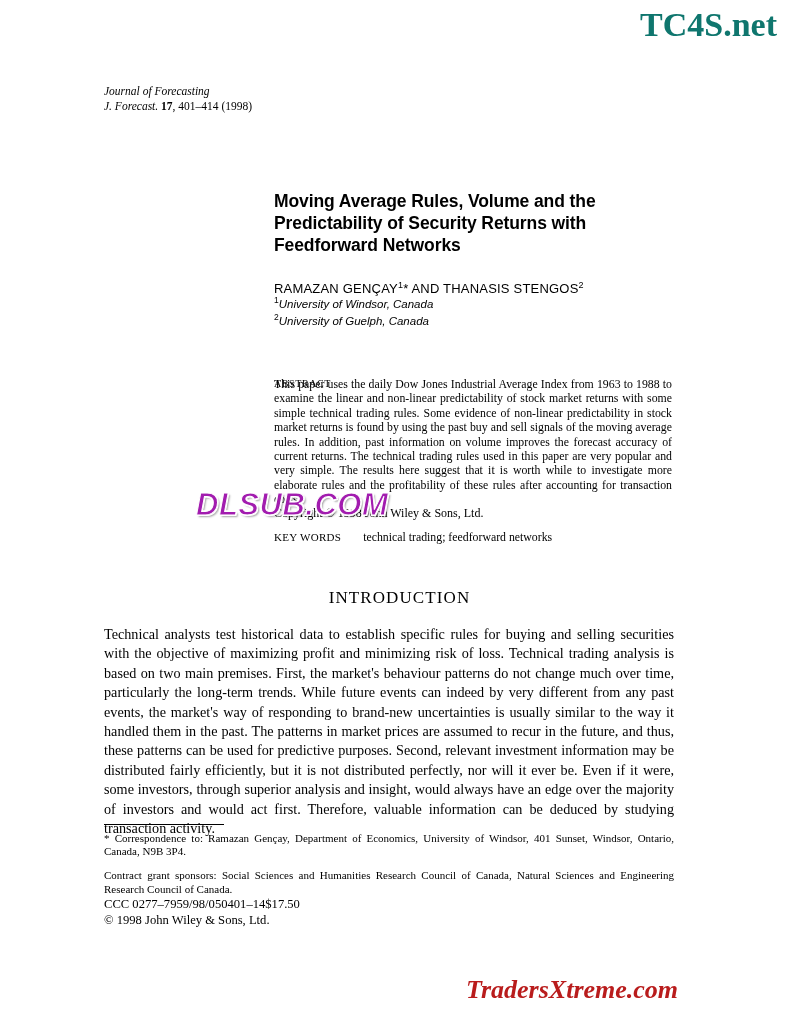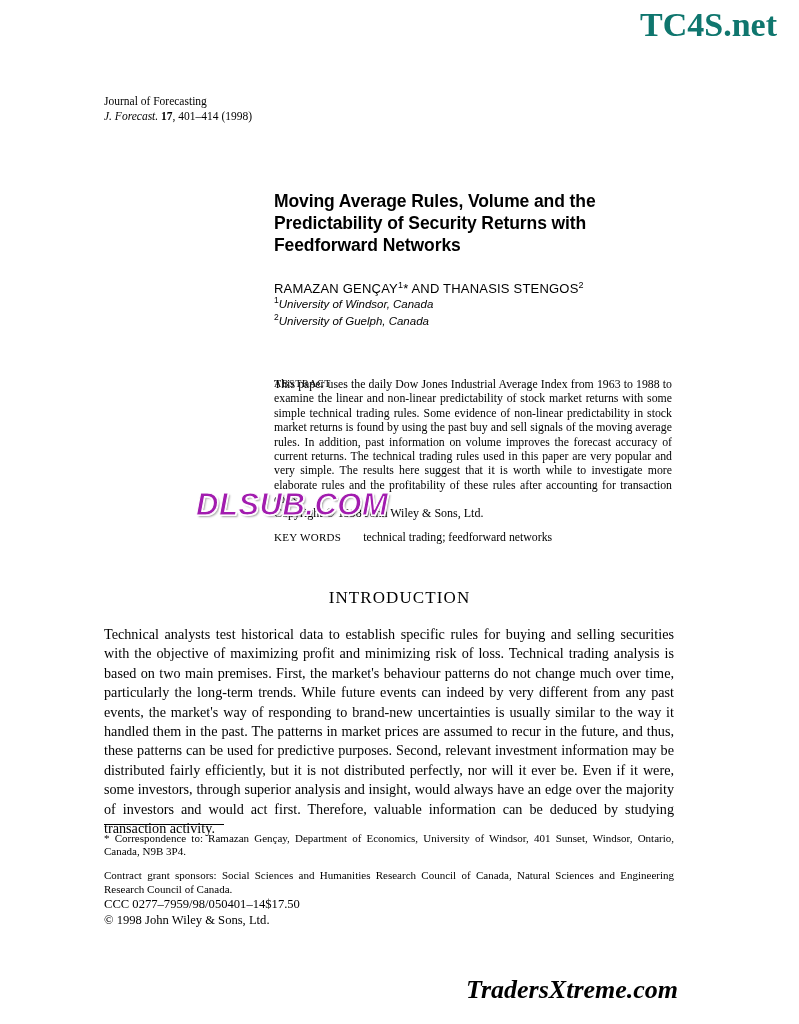--- a/index.html
+++ b/index.html
@@ -51,38 +51,38 @@
     letter-spacing: 0.5px;
   }
   .wm-bottom {
     position: absolute;
     left: 466px;
     top: 975px;
     font-family: "Liberation Serif", serif;
     font-weight: bold;
     font-style: italic;
     font-size: 26px;
-    color: #000000;
+    color: #b91c1c;
     text-shadow:
        1px 1px 0 #ffffff,
       -1px 1px 0 #ffffff,
        1px -1px 0 #ffffff,
       -1px -1px 0 #ffffff;
   }
 
   
   .journal-head {
     position: absolute;
     left: 104px;
     top: 84px;
     font-size: 11.5px;
     line-height: 14px;
   }
   .journal-head .j-name {
-    margin-top: 10px;
+    font-style: italic;
   }
   .journal-head .j-cite {
     margin-top: 1px;
   }
   .journal-head .j-cite .it { font-style: italic; }
   .journal-head .j-cite .bd { font-weight: bold; }
 
   
   .title-block {
     position: absolute;

